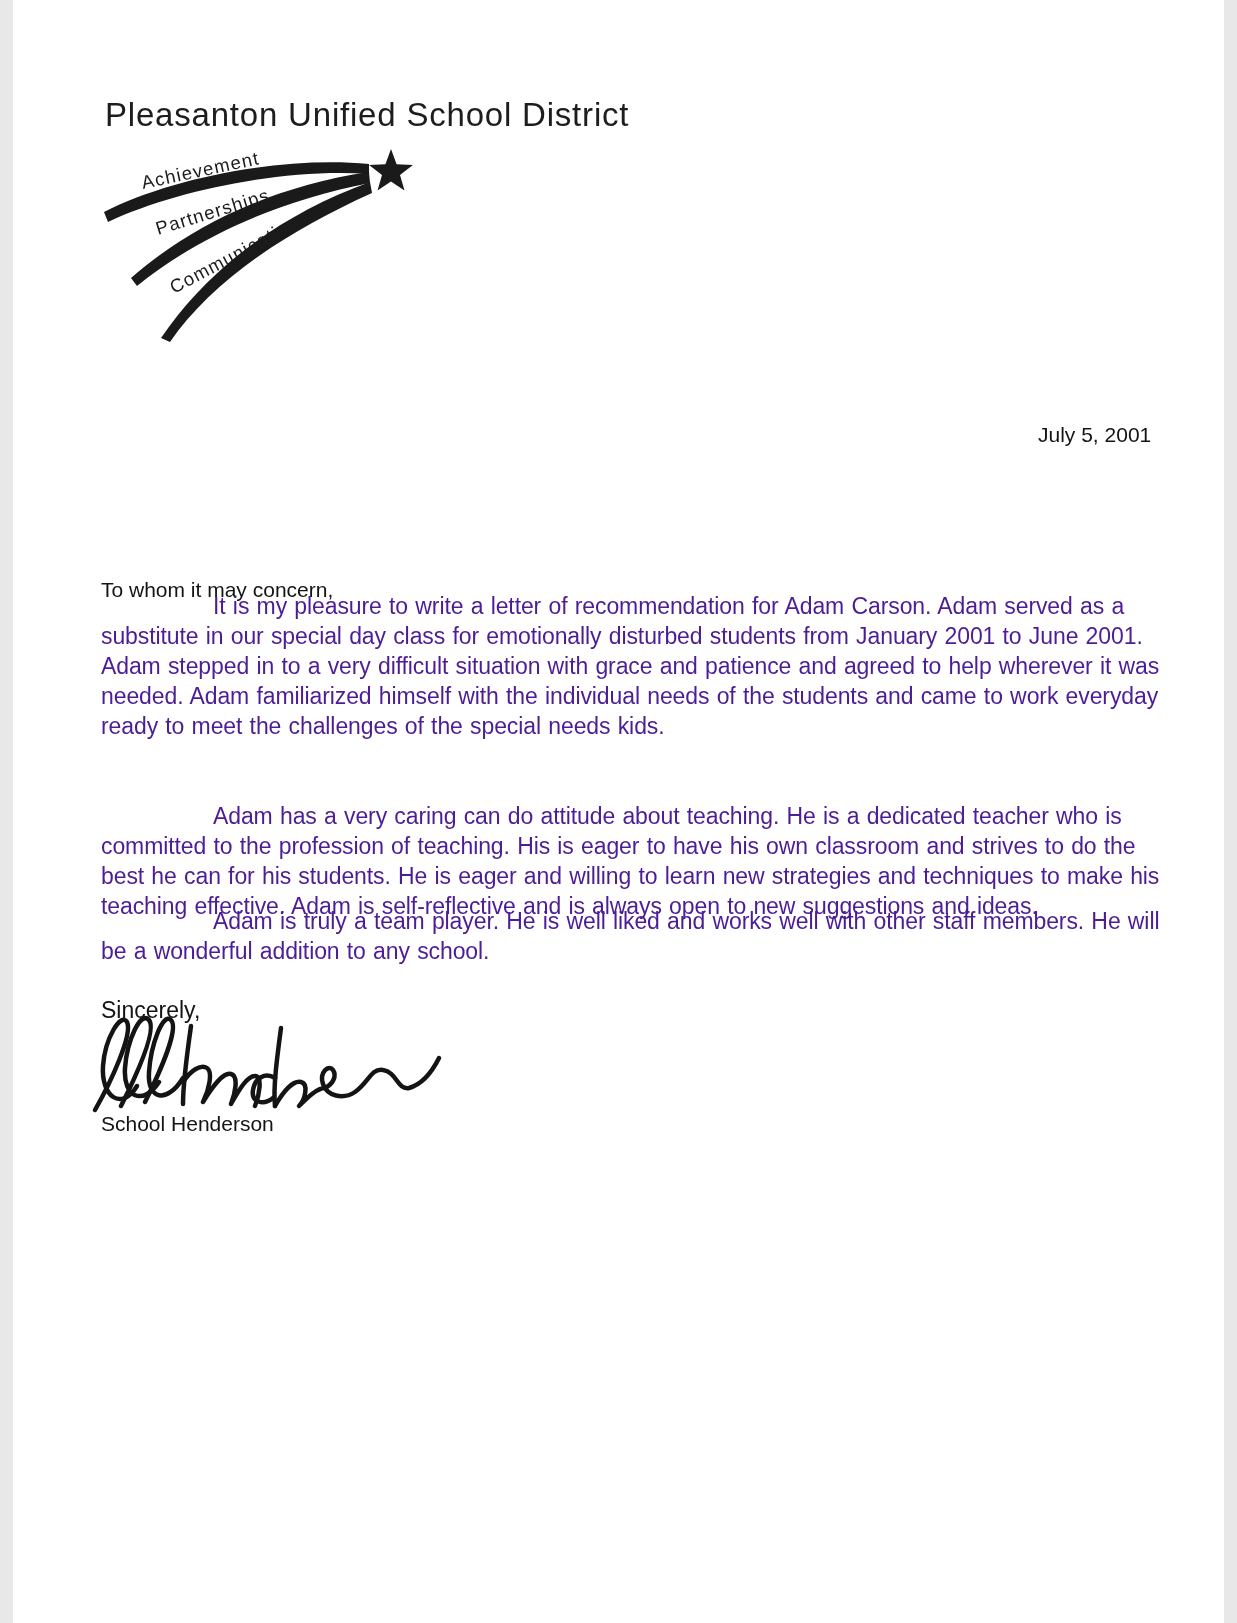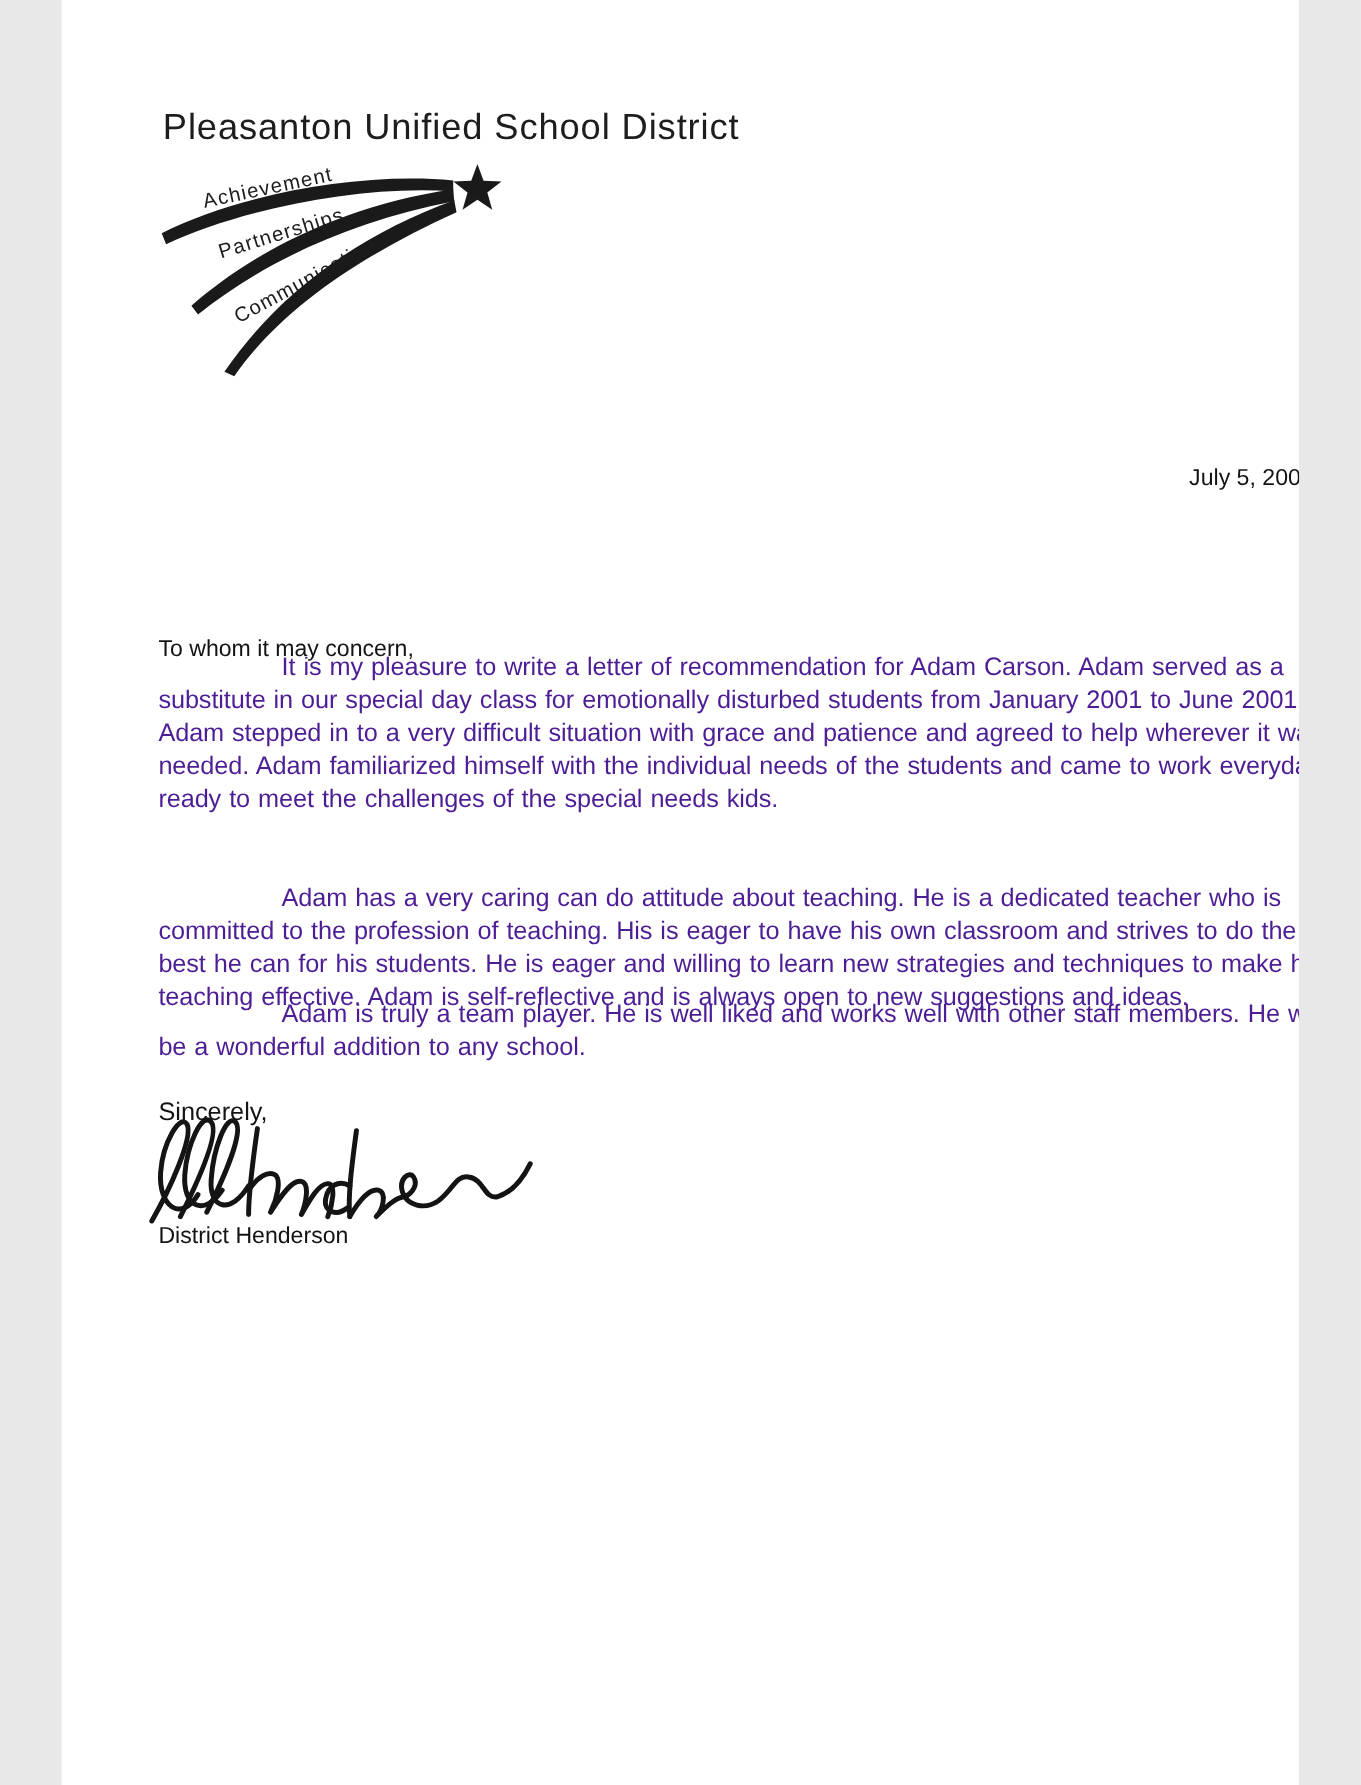--- a/index.html
+++ b/index.html
@@ -1,21 +1,21 @@
 <!DOCTYPE html>
 <html><head>
 <meta charset="utf-8">
 <style>
   * { margin: 0; padding: 0; box-sizing: border-box; }
   html, body { background: #e8e8e8; }
   body { font-family: "Liberation Sans", sans-serif; }
 
   .page {
     position: relative;
-    width: 1125px;
+    width: 1211px;
     height: 1623px;
     margin: 0 auto;
     background: #ffffff;
     color: #161616;
     overflow: hidden;
   }
 
   .district-title {
     position: absolute;
     left: 92px;
@@ -138,15 +138,15 @@
       <path d="M54,92 C70,60 88,18 80,10 C72,2 60,34 58,62 C56,90 76,94 92,68"></path>
       <path d="M100,16 C96,44 92,76 92,94"></path>
       <path d="M92,72 C100,60 110,54 116,58 C122,62 118,80 112,92 C122,76 132,62 140,64 C148,66 144,84 140,94 C148,80 156,66 164,66 C172,66 168,86 164,96"></path>
       <path d="M184,68 C174,62 164,68 162,80 C160,92 172,96 182,88"></path>
       <path d="M190,18 C186,48 182,78 184,96"></path>
       <path d="M184,96 C192,82 202,70 210,72 C218,74 214,90 208,96 C216,88 226,78 234,78"></path>
       <path d="M234,78 C242,74 246,66 242,60 C238,54 228,62 232,74 C236,86 252,90 264,82 C278,72 280,58 292,60 C306,62 306,80 318,78 C332,74 342,60 348,48"></path>
     </g>
   </svg>
 
-  <div class="typed-name">District Henderson</div>
+  <div class="typed-name">School Henderson</div>
 
 </div>
 
 </body></html>

